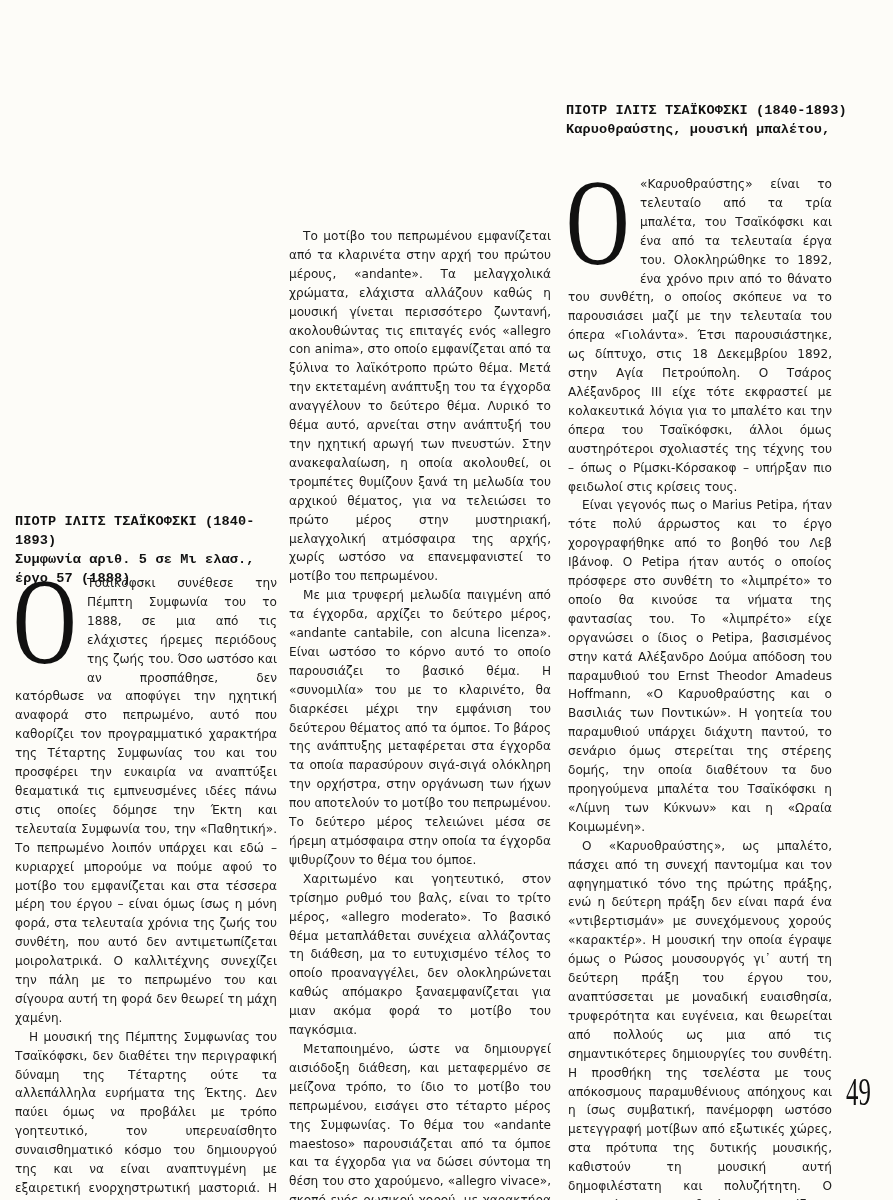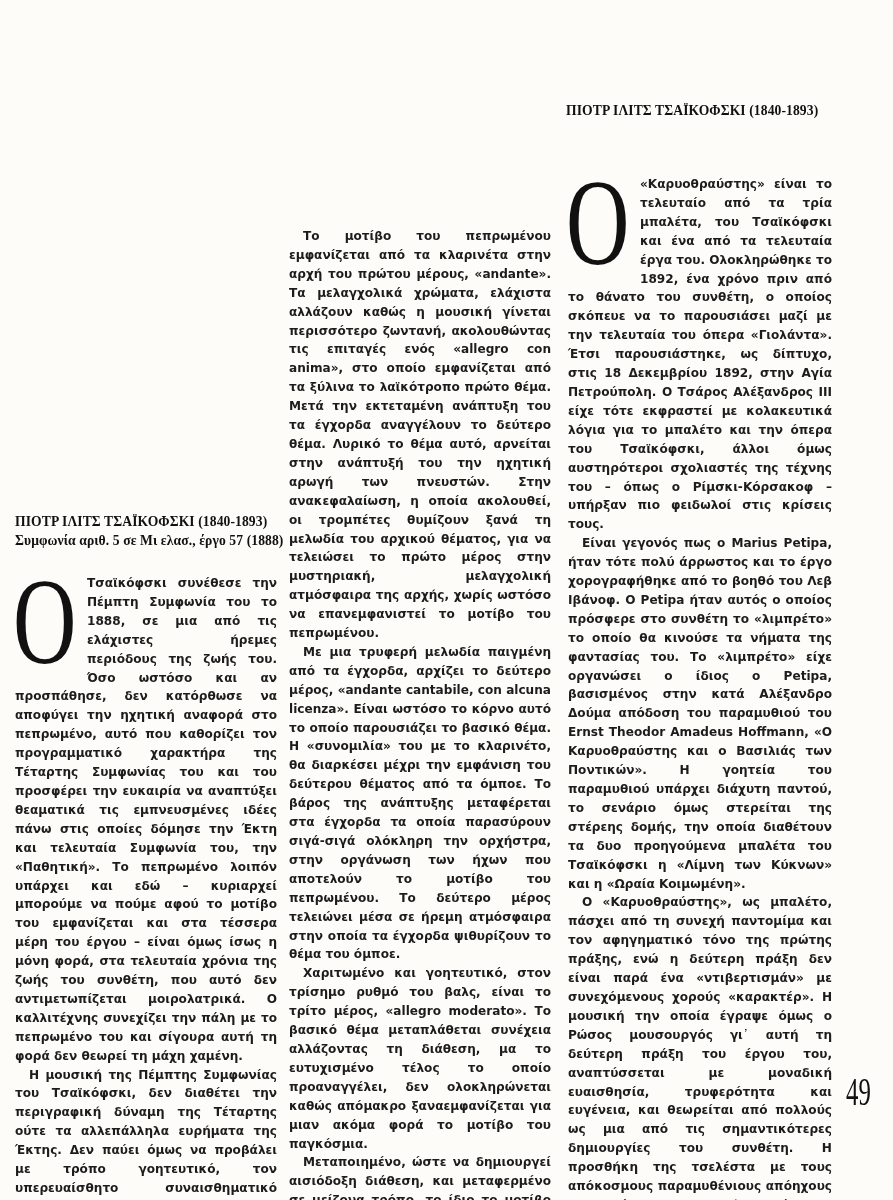--- a/index.html
+++ b/index.html
@@ -10,24 +10,24 @@
     font-family: "DejaVu Sans", sans-serif;
     color: #1a1a1a;
   }
   .col {
     position: absolute;
     font-size: 12.1px;
     line-height: 18.9px;
     text-align: justify;
     color: #1c1c1c;
   }
-  .col p { margin: 0; text-indent: 14px; font-weight: bold; }
+  .col p { margin: 0; text-indent: 14px; }
   .col p.first { text-indent: 0; }
   .heading {
-    font-family: Liberation Serif, serif;
+    font-family: Liberation Mono, monospace;
     font-weight: bold;
     font-size: 13.6px;
     line-height: 19px;
     color: #111;
     letter-spacing: 0.1px;
   }
   .dropcap {
     float: left;
     font-family: "Liberation Serif", serif;
     font-size: 122px;
@@ -51,20 +51,21 @@
     transform: scaleX(0.62);
     transform-origin: left top;
     color: #111;
   }
 </style>
 </head>
 <body>
 
 <div id="head-right" class="heading">
   <div>ΠΙΟΤΡ ΙΛΙΤΣ ΤΣΑΪΚΟΦΣΚΙ (1840-1893)</div>
+  <div>Καρυοθραύστης, μουσική μπαλέτου,</div>
 </div>
 
 <div id="head-left" class="heading">
   <div>ΠΙΟΤΡ ΙΛΙΤΣ ΤΣΑΪΚΟΦΣΚΙ (1840-1893)</div>
   <div>Συμφωνία αριθ. 5 σε Μι ελασ., έργο 57 (1888)</div>
 </div>
 
 <div id="col-left" class="col">
   <span class="dropcap">Ο</span>
   <p class="first">Τσαϊκόφσκι συνέθεσε την Πέμπτη Συμφωνία του το 1888, σε μια από τις ελάχιστες ήρεμες περιόδους της ζωής του. Όσο ωστόσο και αν προσπάθησε, δεν κατόρθωσε να αποφύγει την ηχητική αναφορά στο πεπρωμένο, αυτό που καθορίζει τον προγραμματικό χαρακτήρα της Τέταρτης Συμφωνίας του και του προσφέρει την ευκαιρία να αναπτύξει θεαματικά τις εμπνευσμένες ιδέες πάνω στις οποίες δόμησε την Έκτη και τελευταία Συμφωνία του, την «Παθητική». Το πεπρωμένο λοιπόν υπάρχει και εδώ – κυριαρχεί μπορούμε να πούμε αφού το μοτίβο του εμφανίζεται και στα τέσσερα μέρη του έργου – είναι όμως ίσως η μόνη φορά, στα τελευταία χρόνια της ζωής του συνθέτη, που αυτό δεν αντιμετωπίζεται μοιρολατρικά. Ο καλλιτέχνης συνεχίζει την πάλη με το πεπρωμένο του και σίγουρα αυτή τη φορά δεν θεωρεί τη μάχη χαμένη.</p>

